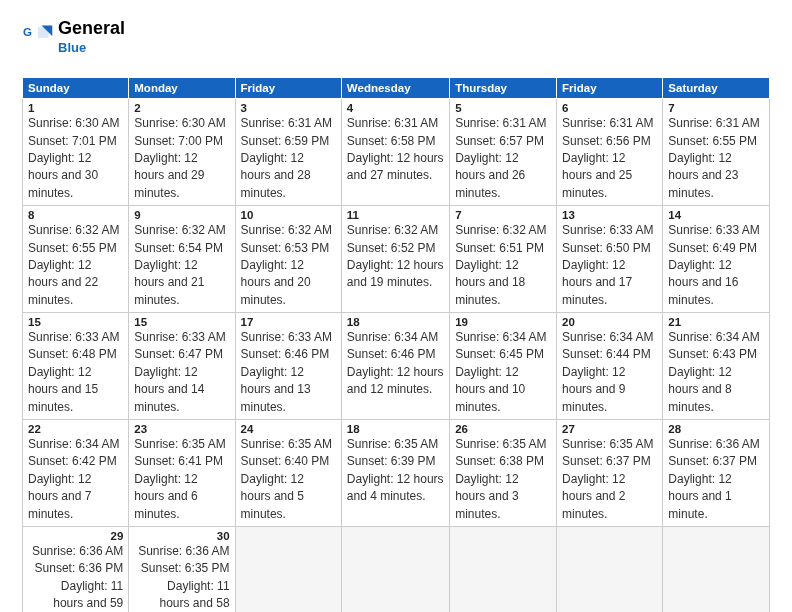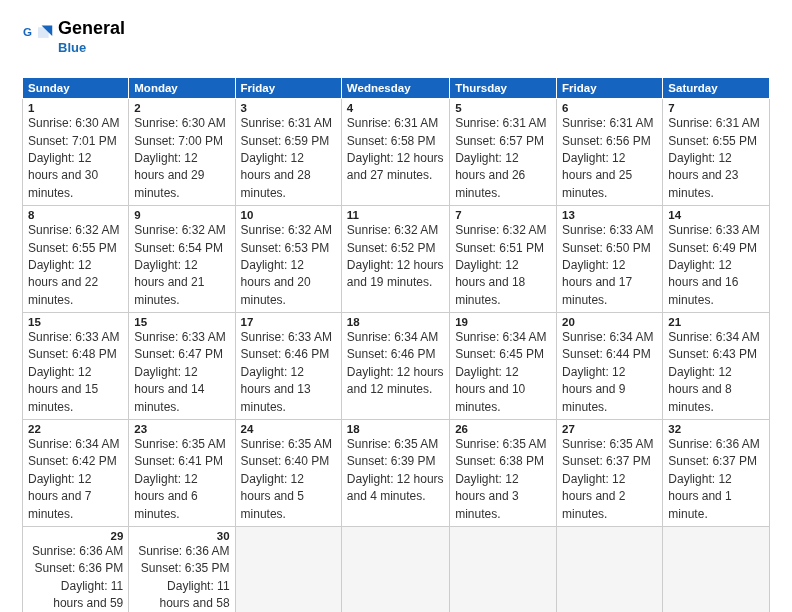--- a/index.html
+++ b/index.html
@@ -241,21 +241,21 @@
           </td>
           <td>
             <span class="day-num">26</span>
             <div class="day-info">Sunrise: 6:35 AM<br>Sunset: 6:38 PM<br>Daylight: 12 hours and 3 minutes.</div>
           </td>
           <td>
             <span class="day-num">27</span>
             <div class="day-info">Sunrise: 6:35 AM<br>Sunset: 6:37 PM<br>Daylight: 12 hours and 2 minutes.</div>
           </td>
           <td>
-            <span class="day-num">32</span>
+            <span class="day-num">28</span>
             <div class="day-info">Sunrise: 6:36 AM<br>Sunset: 6:37 PM<br>Daylight: 12 hours and 1 minute.</div>
           </td>
         </tr>
         <tr>
           <td>
             <span class="day-num">29</span>
             <div class="day-info">Sunrise: 6:36 AM<br>Sunset: 6:36 PM<br>Daylight: 11 hours and 59 minutes.</div>
           </td>
           <td>
             <span class="day-num">30</span>

